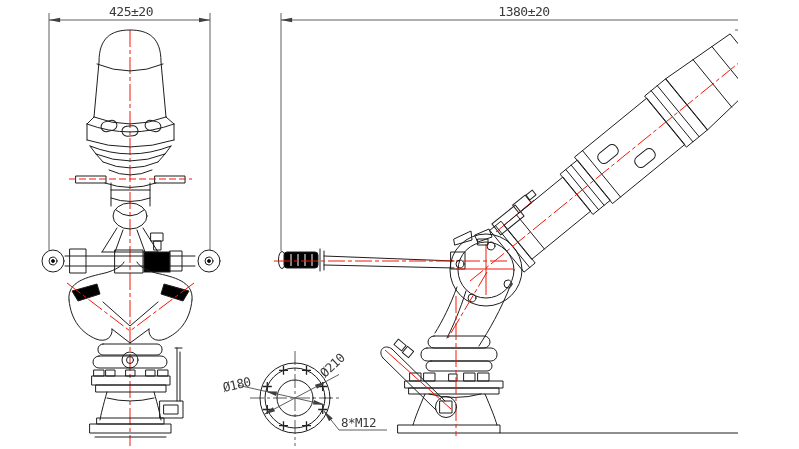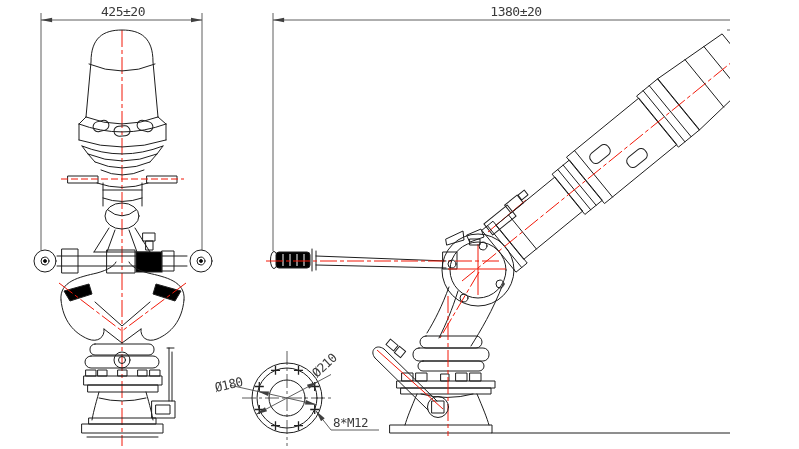--- a/index.html
+++ b/index.html
@@ -1,20 +1,20 @@
 <!DOCTYPE html>
 <html style="--background: #ffffff; --outline: #1e1e1e; --centerline: #f21808; --dim-line: #4d4d4d; --dim-text: #3a3a3a; --solid-fill: #000000;"><head>
 <meta charset="utf-8">
 <style>
   :root{
     --background:#ffffff; --outline:#1e1e1e; --centerline:#f21808;
     --dim-line:#4d4d4d; --dim-text:#3a3a3a; --solid-fill:#000000;
   }
   html,body{margin:0;padding:0;background:var(--background);}
-  .stage{width:730px;height:449px;position:relative;background:var(--background);overflow:hidden;}
+  .stage{width:730px;height:449px;position:relative;background:var(--background);overflow:hidden;padding-left:8px;}
   svg{display:block;}
   .ol{fill:none;stroke:var(--outline);stroke-width:1;stroke-linecap:round;stroke-linejoin:round;}
   .olf{fill:var(--solid-fill);stroke:var(--outline);stroke-width:1;}
   .hatch{stroke:#ffffff;stroke-width:1;fill:none;}
   .cl{fill:none;stroke:var(--centerline);stroke-width:1;}
   .cld{fill:none;stroke:var(--centerline);stroke-width:1;stroke-dasharray:17 3 4 3;}
   .cls{fill:none;stroke:var(--centerline);stroke-width:1;stroke-dasharray:7 3;}
   .dim{fill:none;stroke:var(--dim-line);stroke-width:0.9;}
   .dimc{fill:none;stroke:#333333;stroke-width:0.8;stroke-dasharray:14 3 3 3;}
   .dimtxt{fill:var(--dim-text);font-family:"DejaVu Sans Mono","Liberation Mono",monospace;font-size:13px;letter-spacing:-0.5px;}

